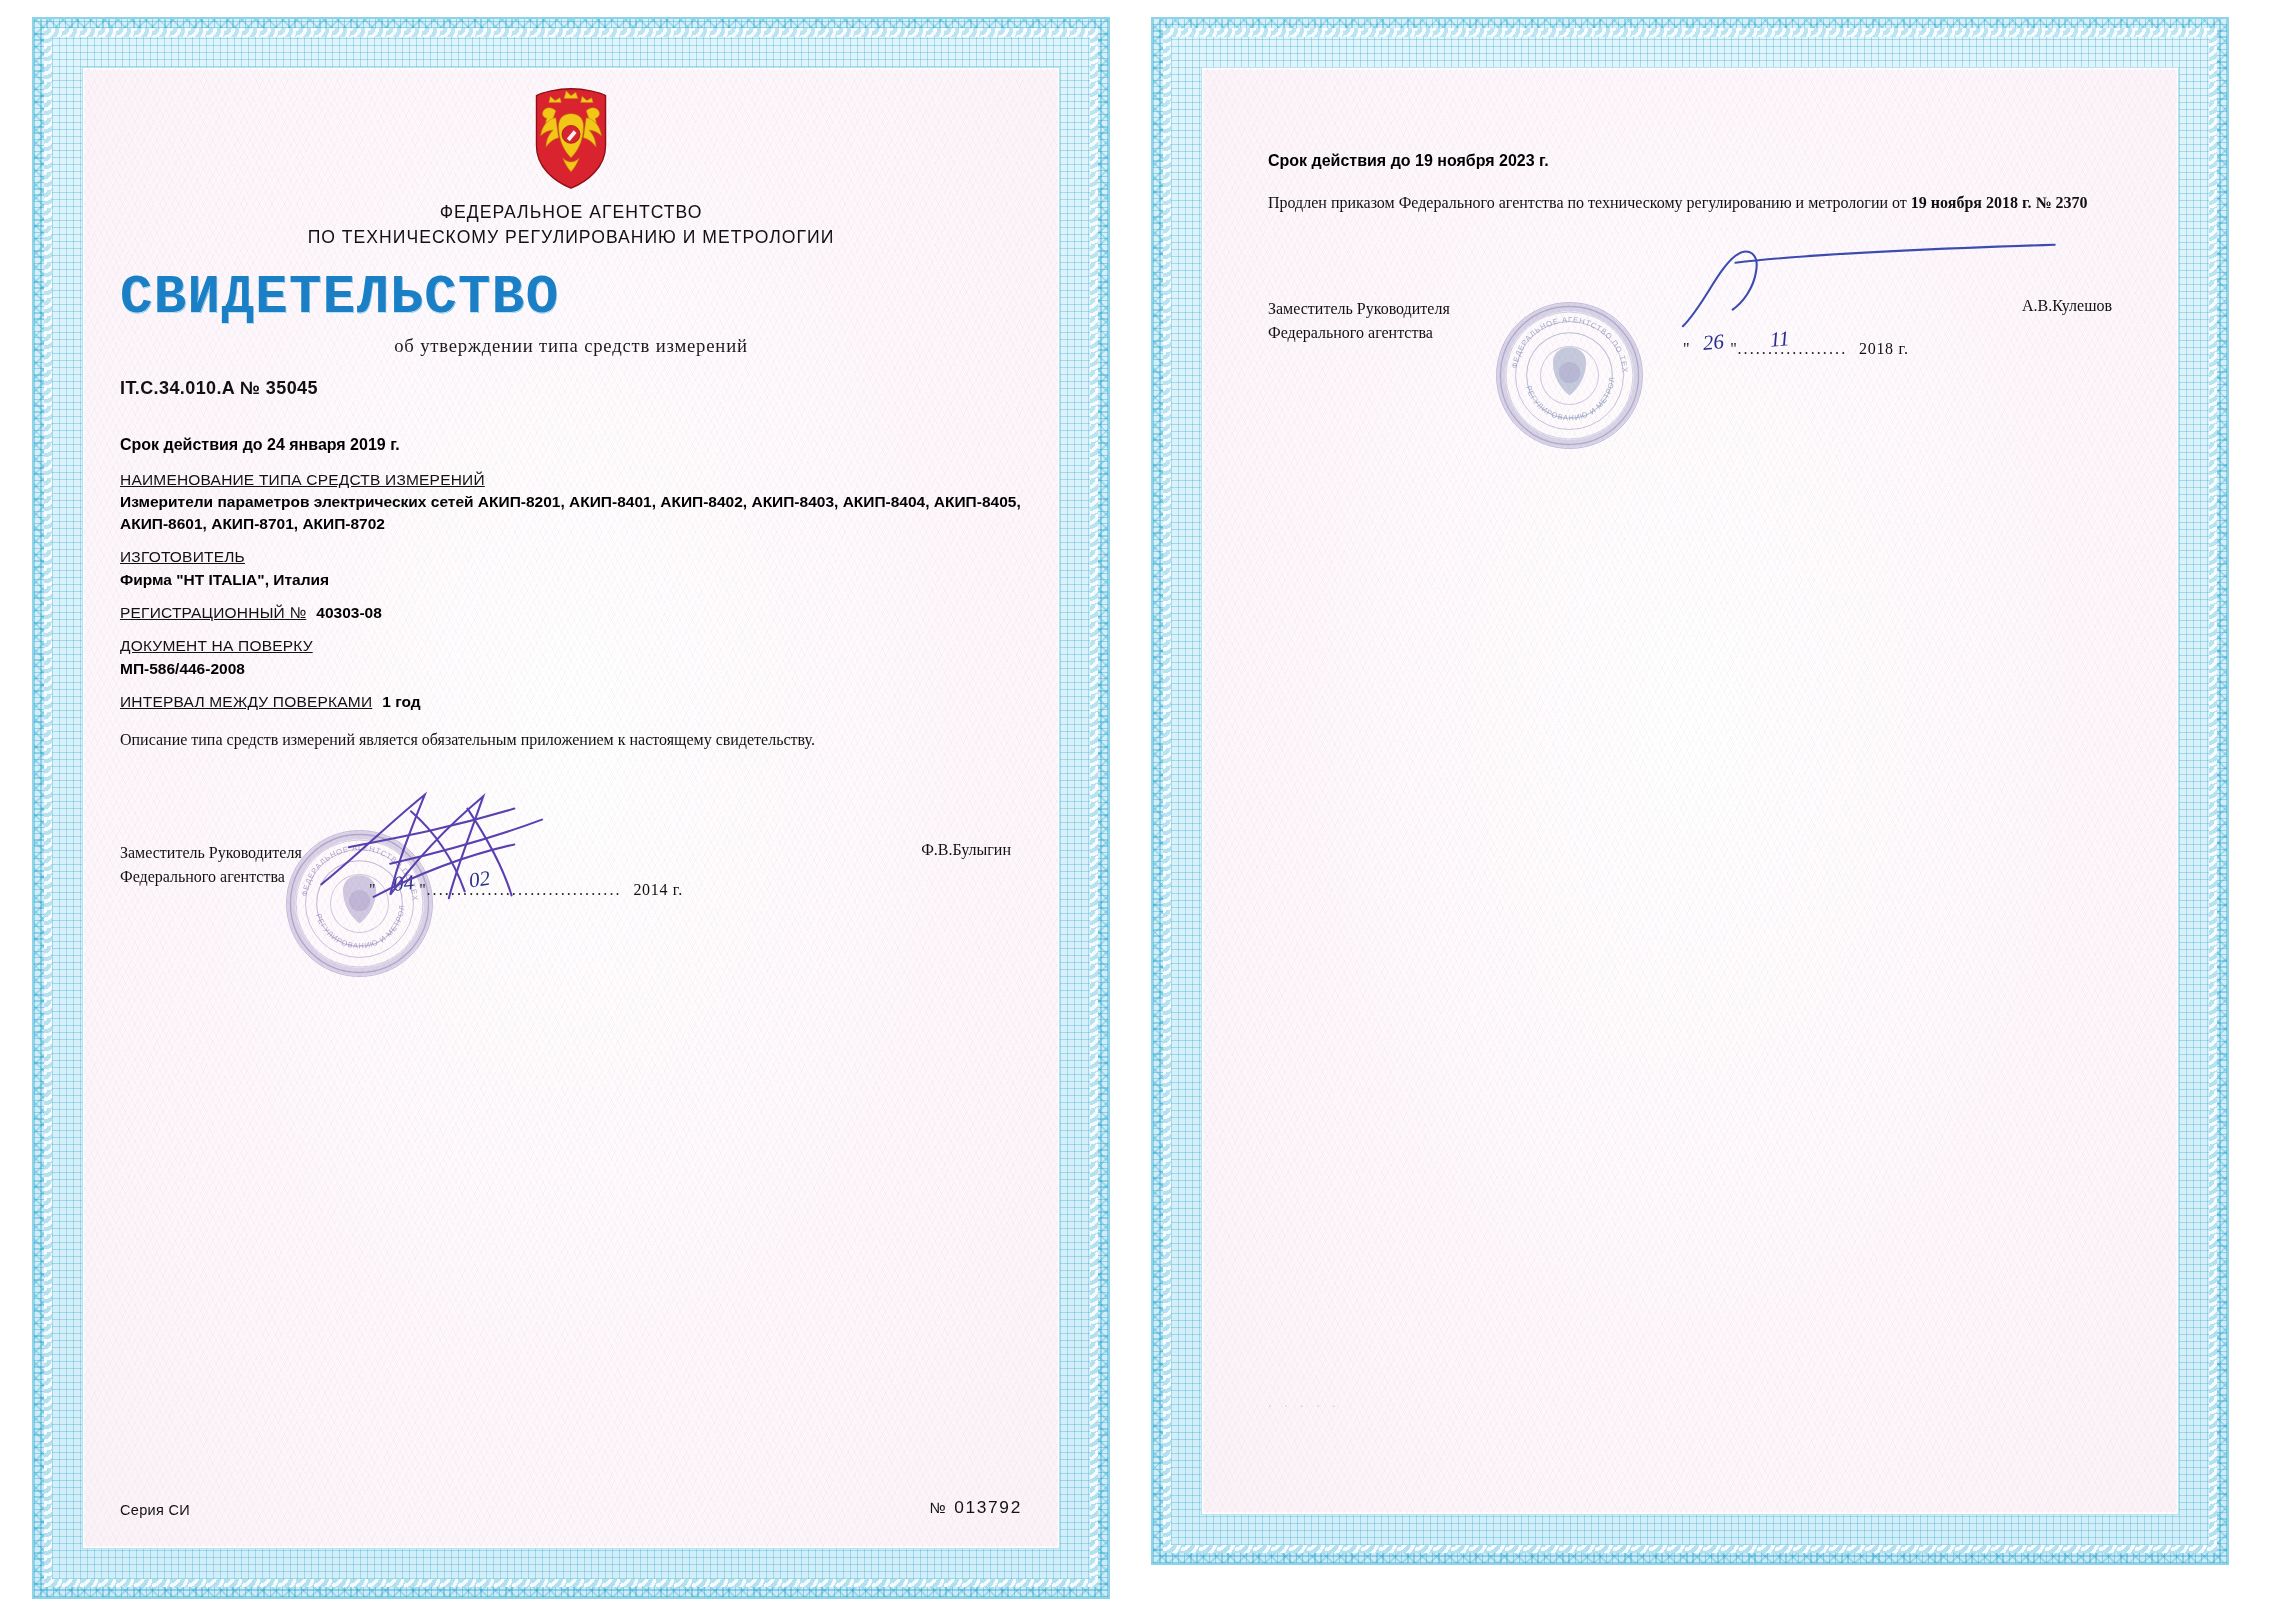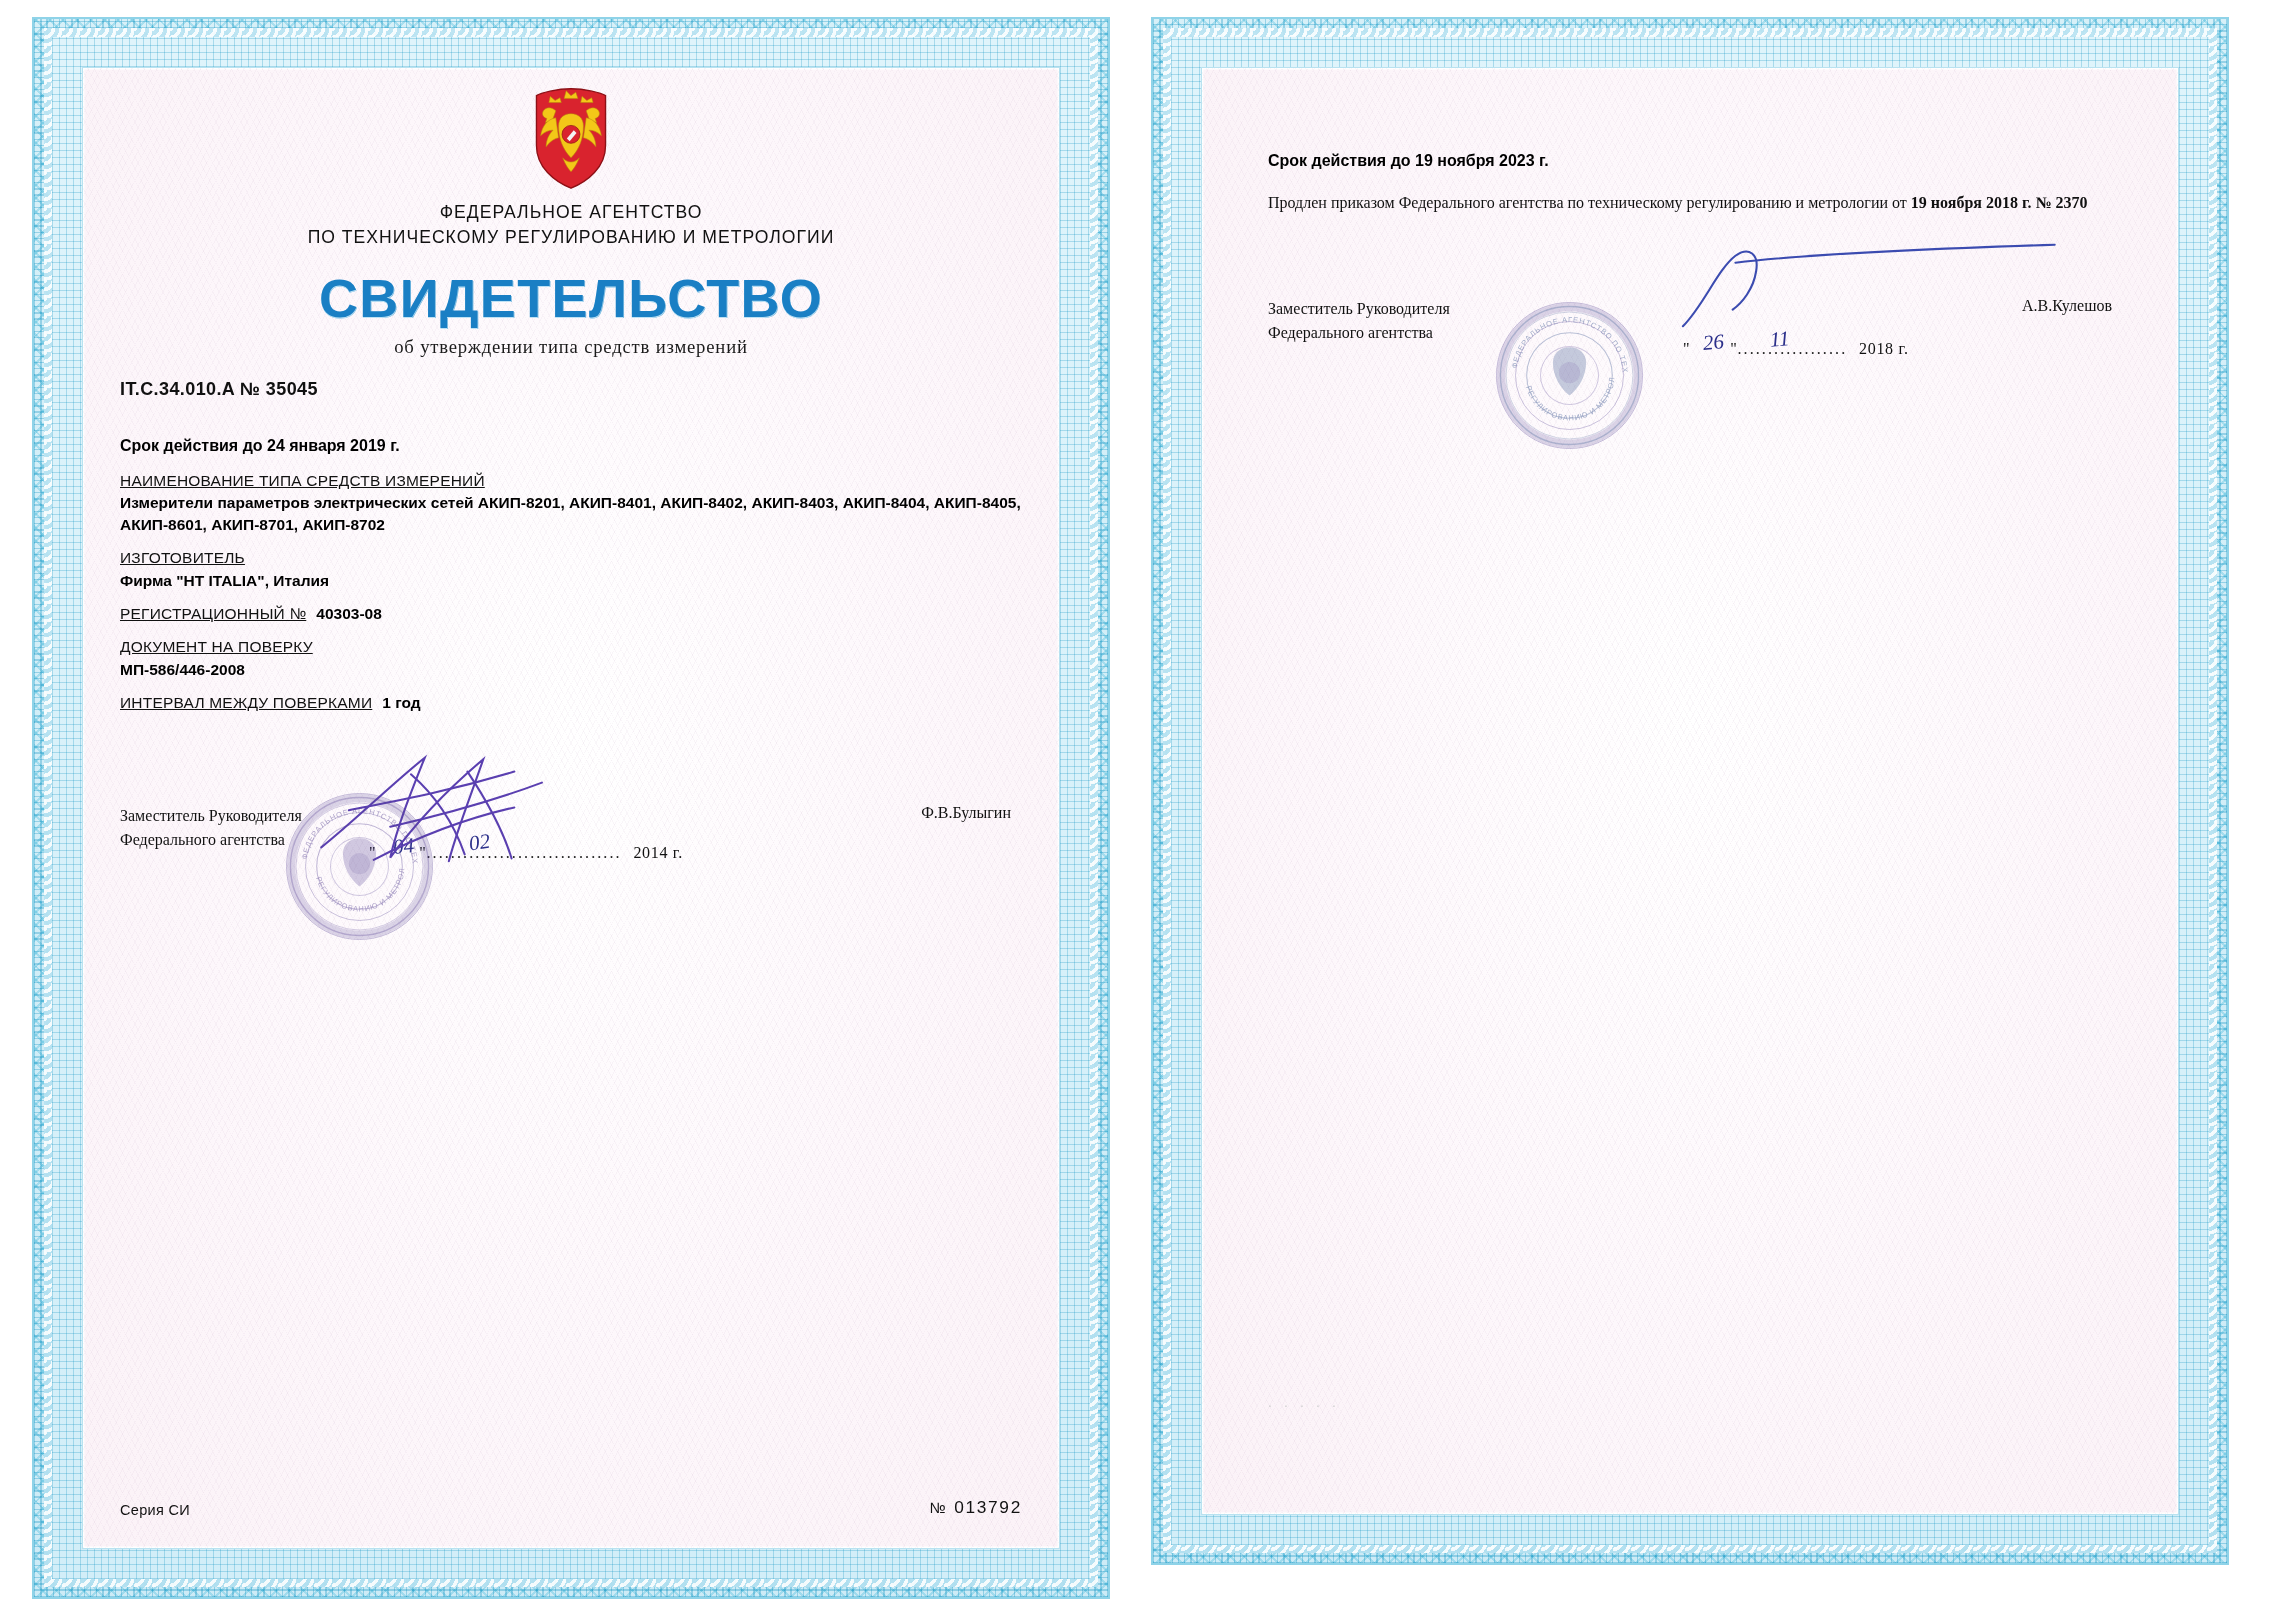--- a/index.html
+++ b/index.html
@@ -106,30 +106,29 @@
   .agency {
     text-align: center;
     color: #111111;
     font-size: 17.6px;
     letter-spacing: 1px;
     line-height: 1.38;
     margin-top: 9.7px;
     font-family: "Liberation Sans", sans-serif;
   }
   .title {
-    text-align: center;
     margin-top: 18px;
     font-size: 54px;
     font-weight: bold;
     letter-spacing: 1.4px;
     color: #1a7fc4;
     text-shadow:
       0 1.4px 0 #bfe2f4,
       0.7px 0.7px 0 #6db4dd;
-    font-family: Liberation Sans, sans-serif;
+    font-family: Liberation Mono, monospace;
   }
   .subtitle {
     text-align: center;
     margin-top: 7px;
     font-size: 18.7px;
     color: #1b1b1b;
     letter-spacing: 0.8px;
     font-family: "Liberation Serif", serif;
   }
   .reg-line {
@@ -389,20 +388,21 @@
             <div class="field-label caps">ДОКУМЕНТ НА ПОВЕРКУ</div>
             <div class="field-value">МП-586/446-2008</div>
           </div>
 
           <div class="field">
             <span class="field-label caps">ИНТЕРВАЛ МЕЖДУ ПОВЕРКАМИ</span>
             <span class="field-value" style="margin-left:7px">1 год</span>
           </div>
 
 
+          <div class="para justify">Описание типа средств измерений является обязательным приложением к настоящему свидетельству.</div>
         </div>
 
         <div class="sign-zone">
           <div class="sign-role">
             <div>Заместитель Руководителя</div>
             <div>Федерального агентства</div>
           </div>
           <div class="sign-name">Ф.В.Булыгин</div>
 
           <div class="date-line">

